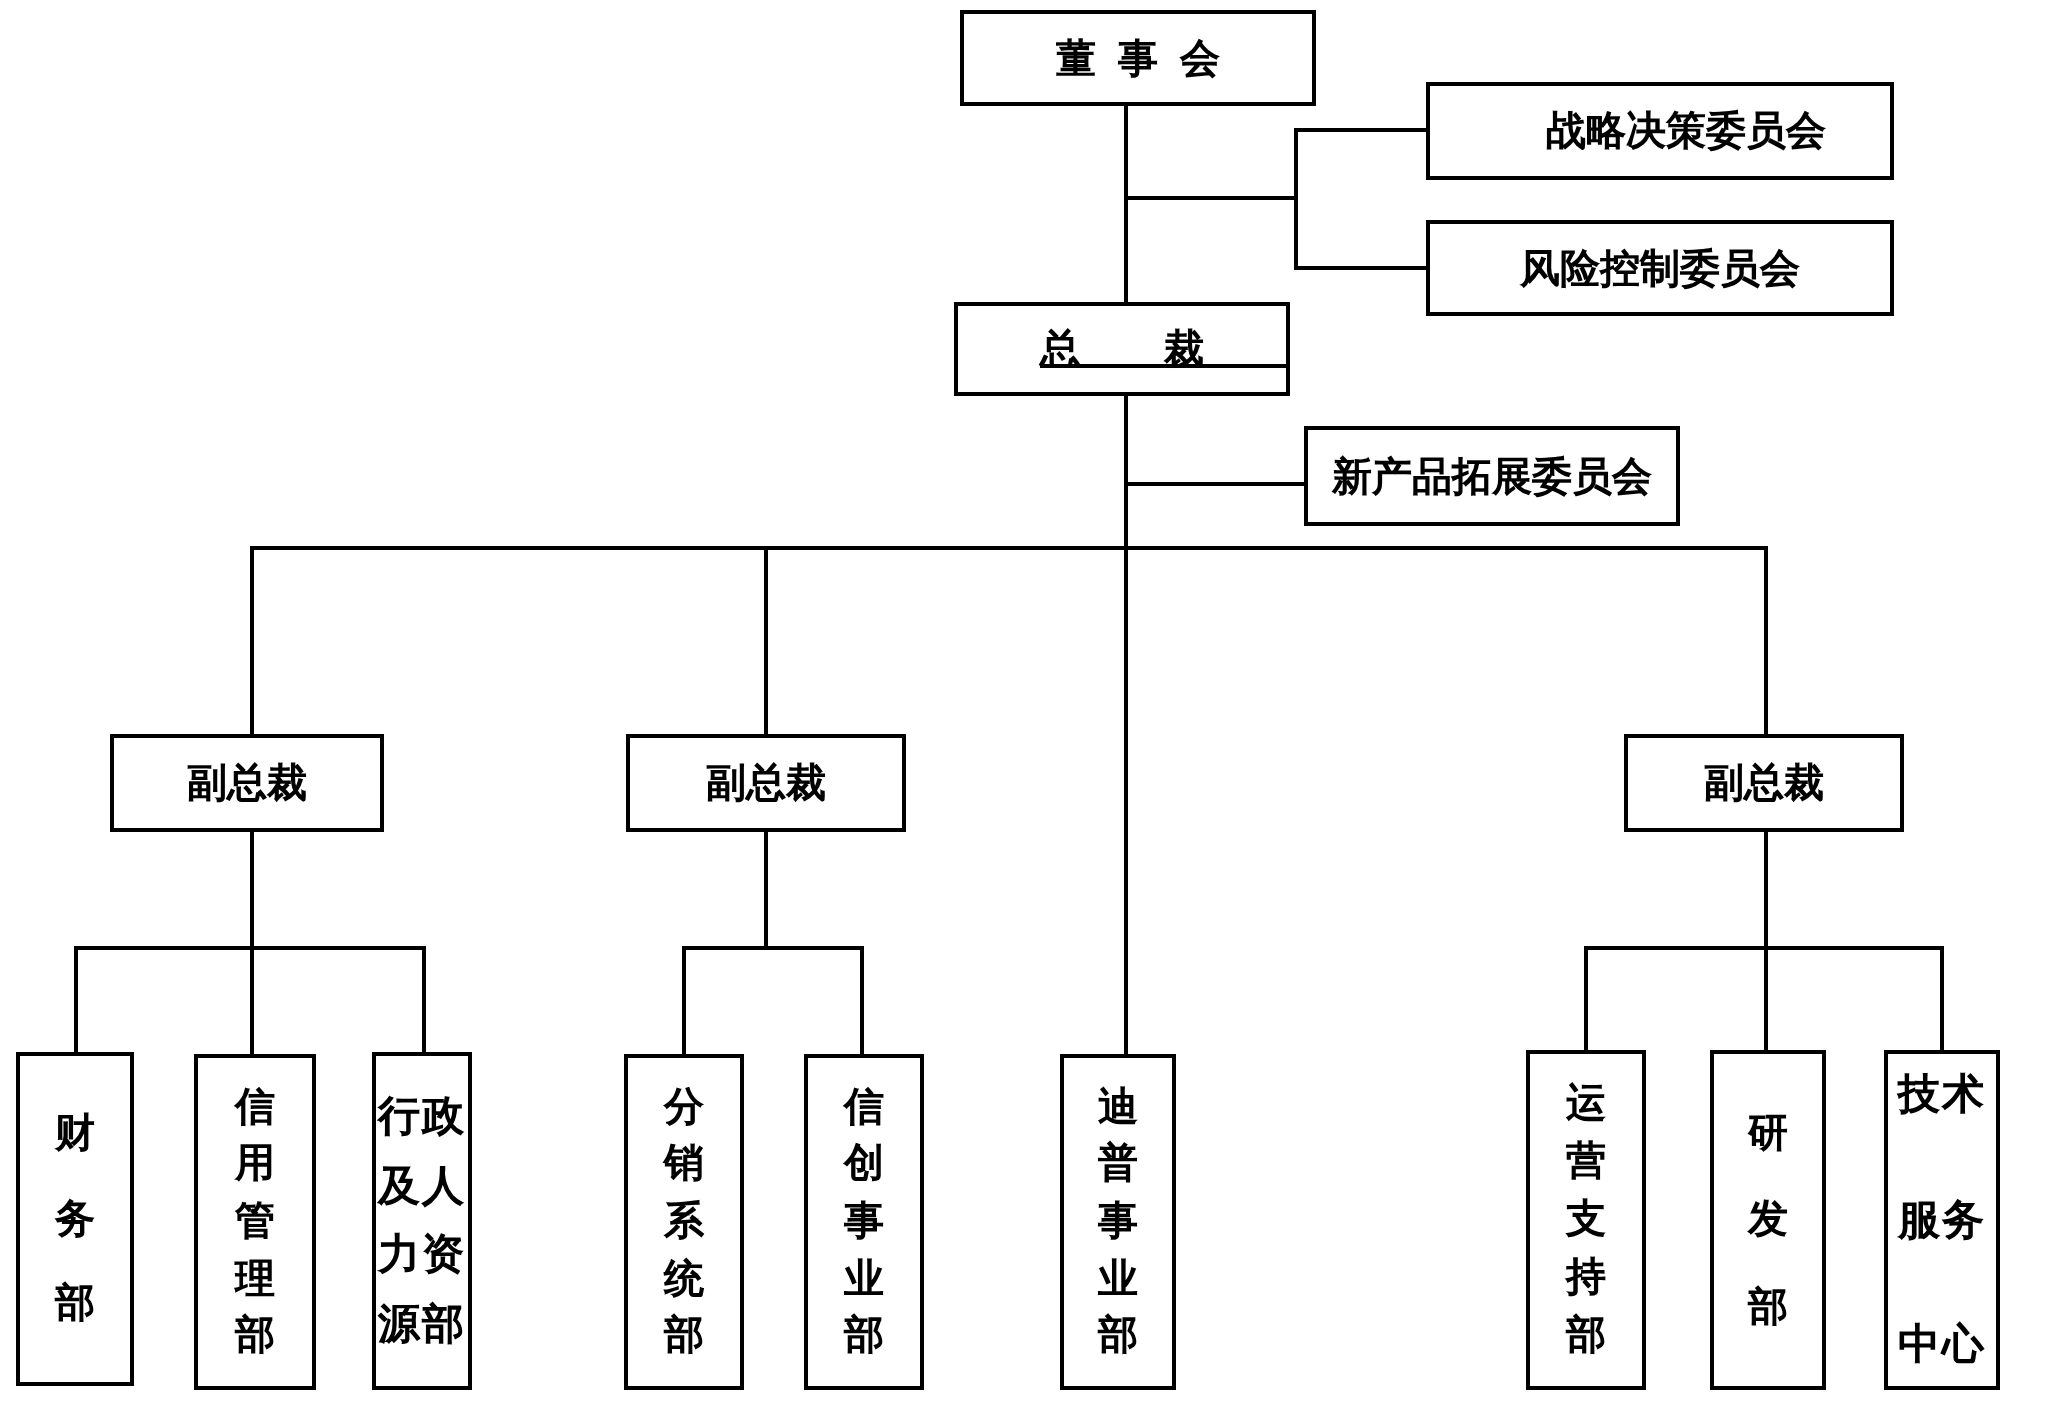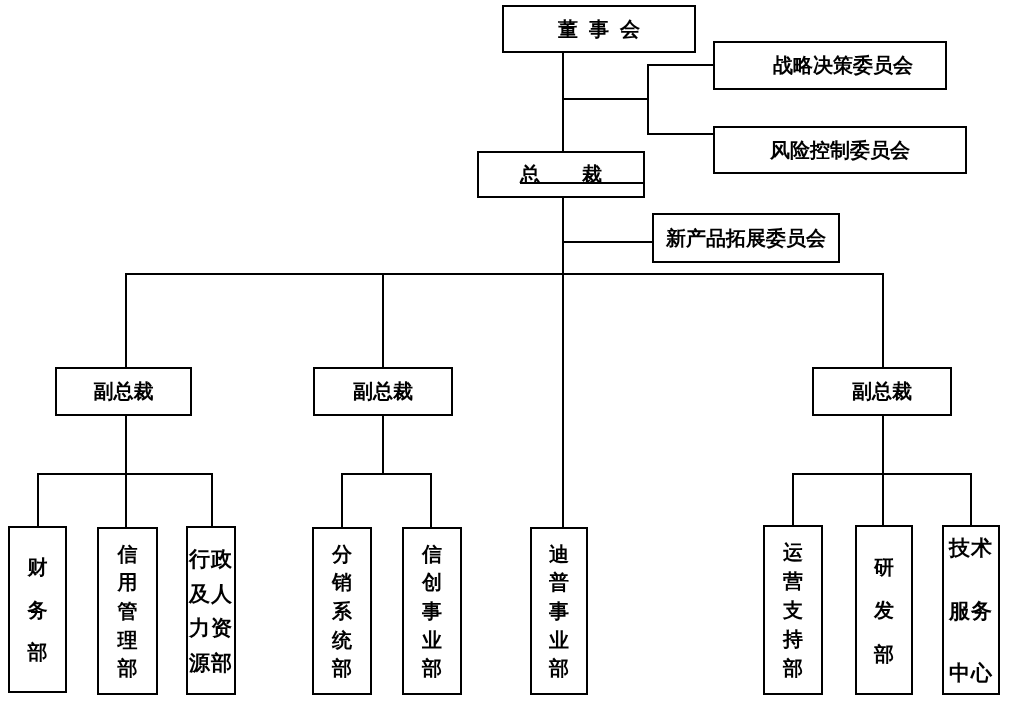--- a/index.html
+++ b/index.html
@@ -71,25 +71,25 @@
   <div class="vline" style="left:382px; top:415px; height:60px;"></div>
   <div class="hline" style="left:341px; top:473px; width:91px;"></div>
   <div class="vline" style="left:341px; top:473px; height:54px;"></div>
   <div class="vline" style="left:430px; top:473px; height:54px;"></div>
 
   <div class="vline" style="left:882px; top:415px; height:110px;"></div>
   <div class="hline" style="left:792px; top:473px; width:180px;"></div>
   <div class="vline" style="left:792px; top:473px; height:52px;"></div>
   <div class="vline" style="left:970px; top:473px; height:52px;"></div>
 
-  <div class="node board-spacing" style="left:502px; top:5px;   width:194px; height:48px;">董事会</div>
+  <div class="node board-spacing" style="left:480px; top:5px;   width:178px; height:48px;">董事会</div>
 
   <div class="node" style="left:713px; top:41px;  width:234px; height:49px;padding-left:26px;">战略决策委员会</div>
 
-  <div class="node" style="left:713px; top:110px; width:254px; height:48px;margin-top:16px;">风险控制委员会</div>
+  <div class="node" style="left:713px; top:110px; width:234px; height:48px;">风险控制委员会</div>
 
   <div class="node pres-spacing" style="left:477px; top:151px; width:168px; height:47px;">总裁</div>
 
   <div class="node" style="left:652px; top:213px; width:188px; height:50px;">新产品拓展委员会</div>
 
   <div class="node" style="left:55px;  top:367px; width:137px; height:49px;">副总裁</div>
 
   <div class="node" style="left:313px; top:367px; width:140px; height:49px;">副总裁</div>
 
   <div class="node" style="left:812px; top:367px; width:140px; height:49px;">副总裁</div>

